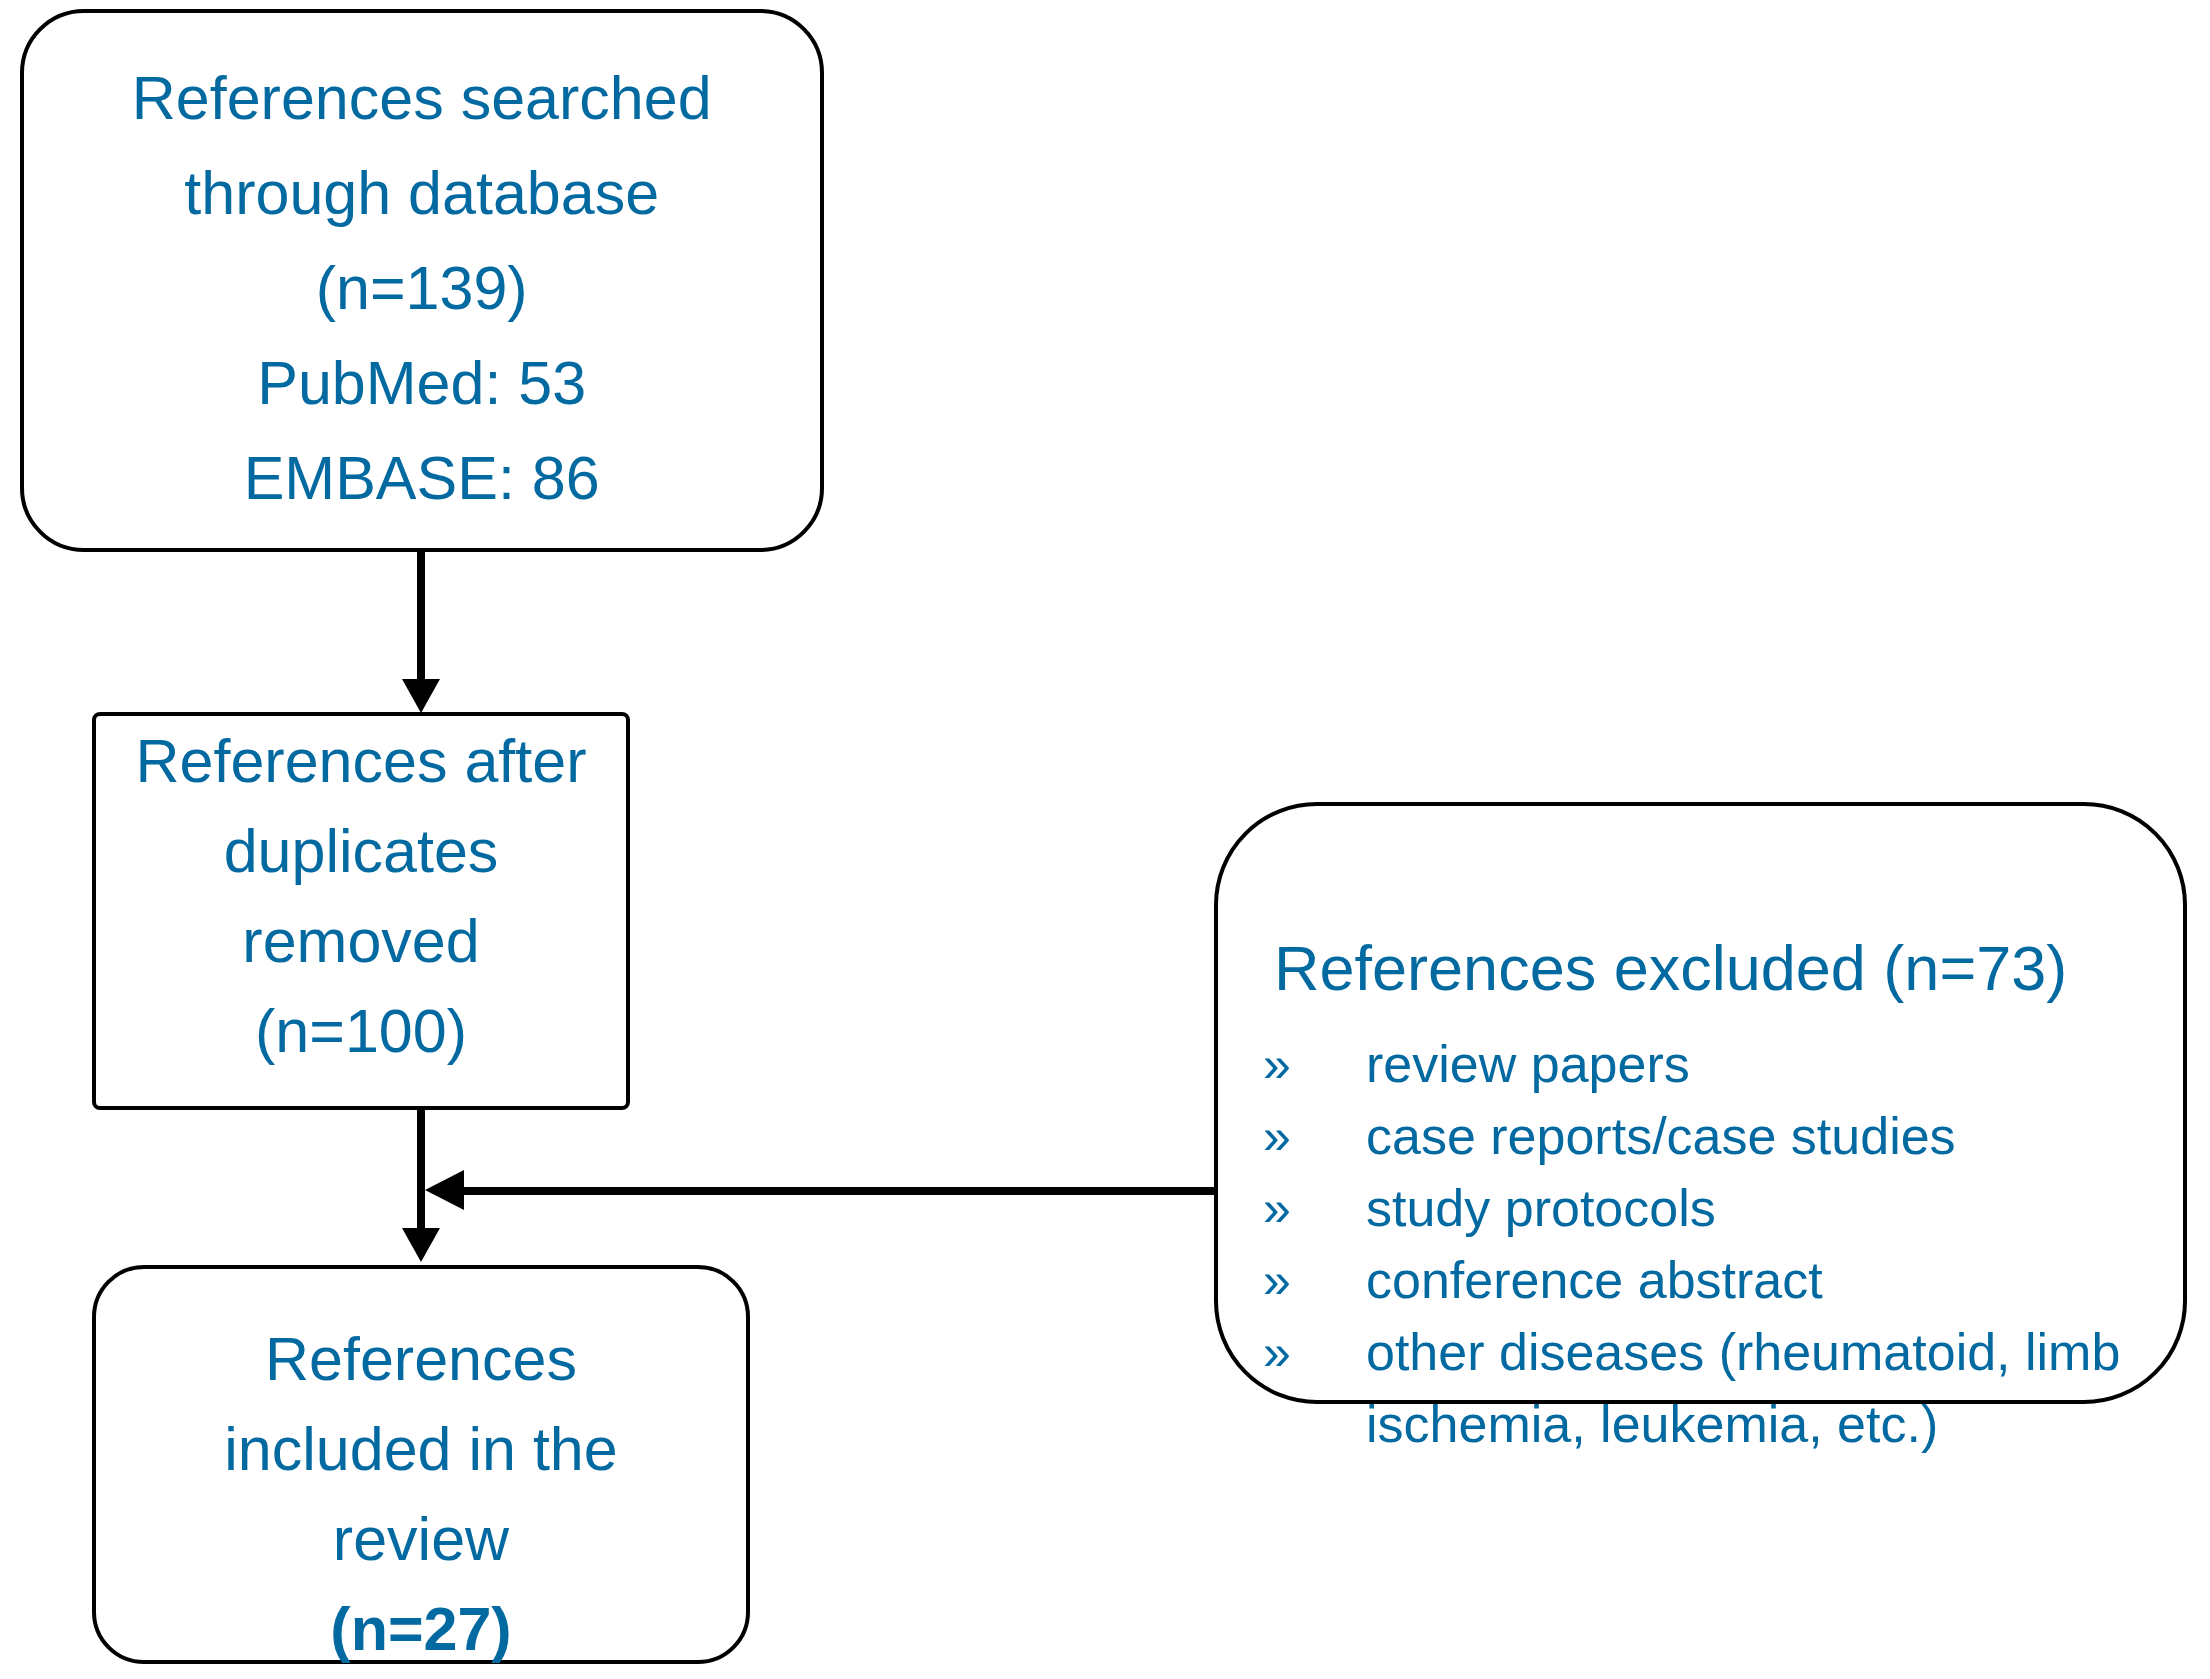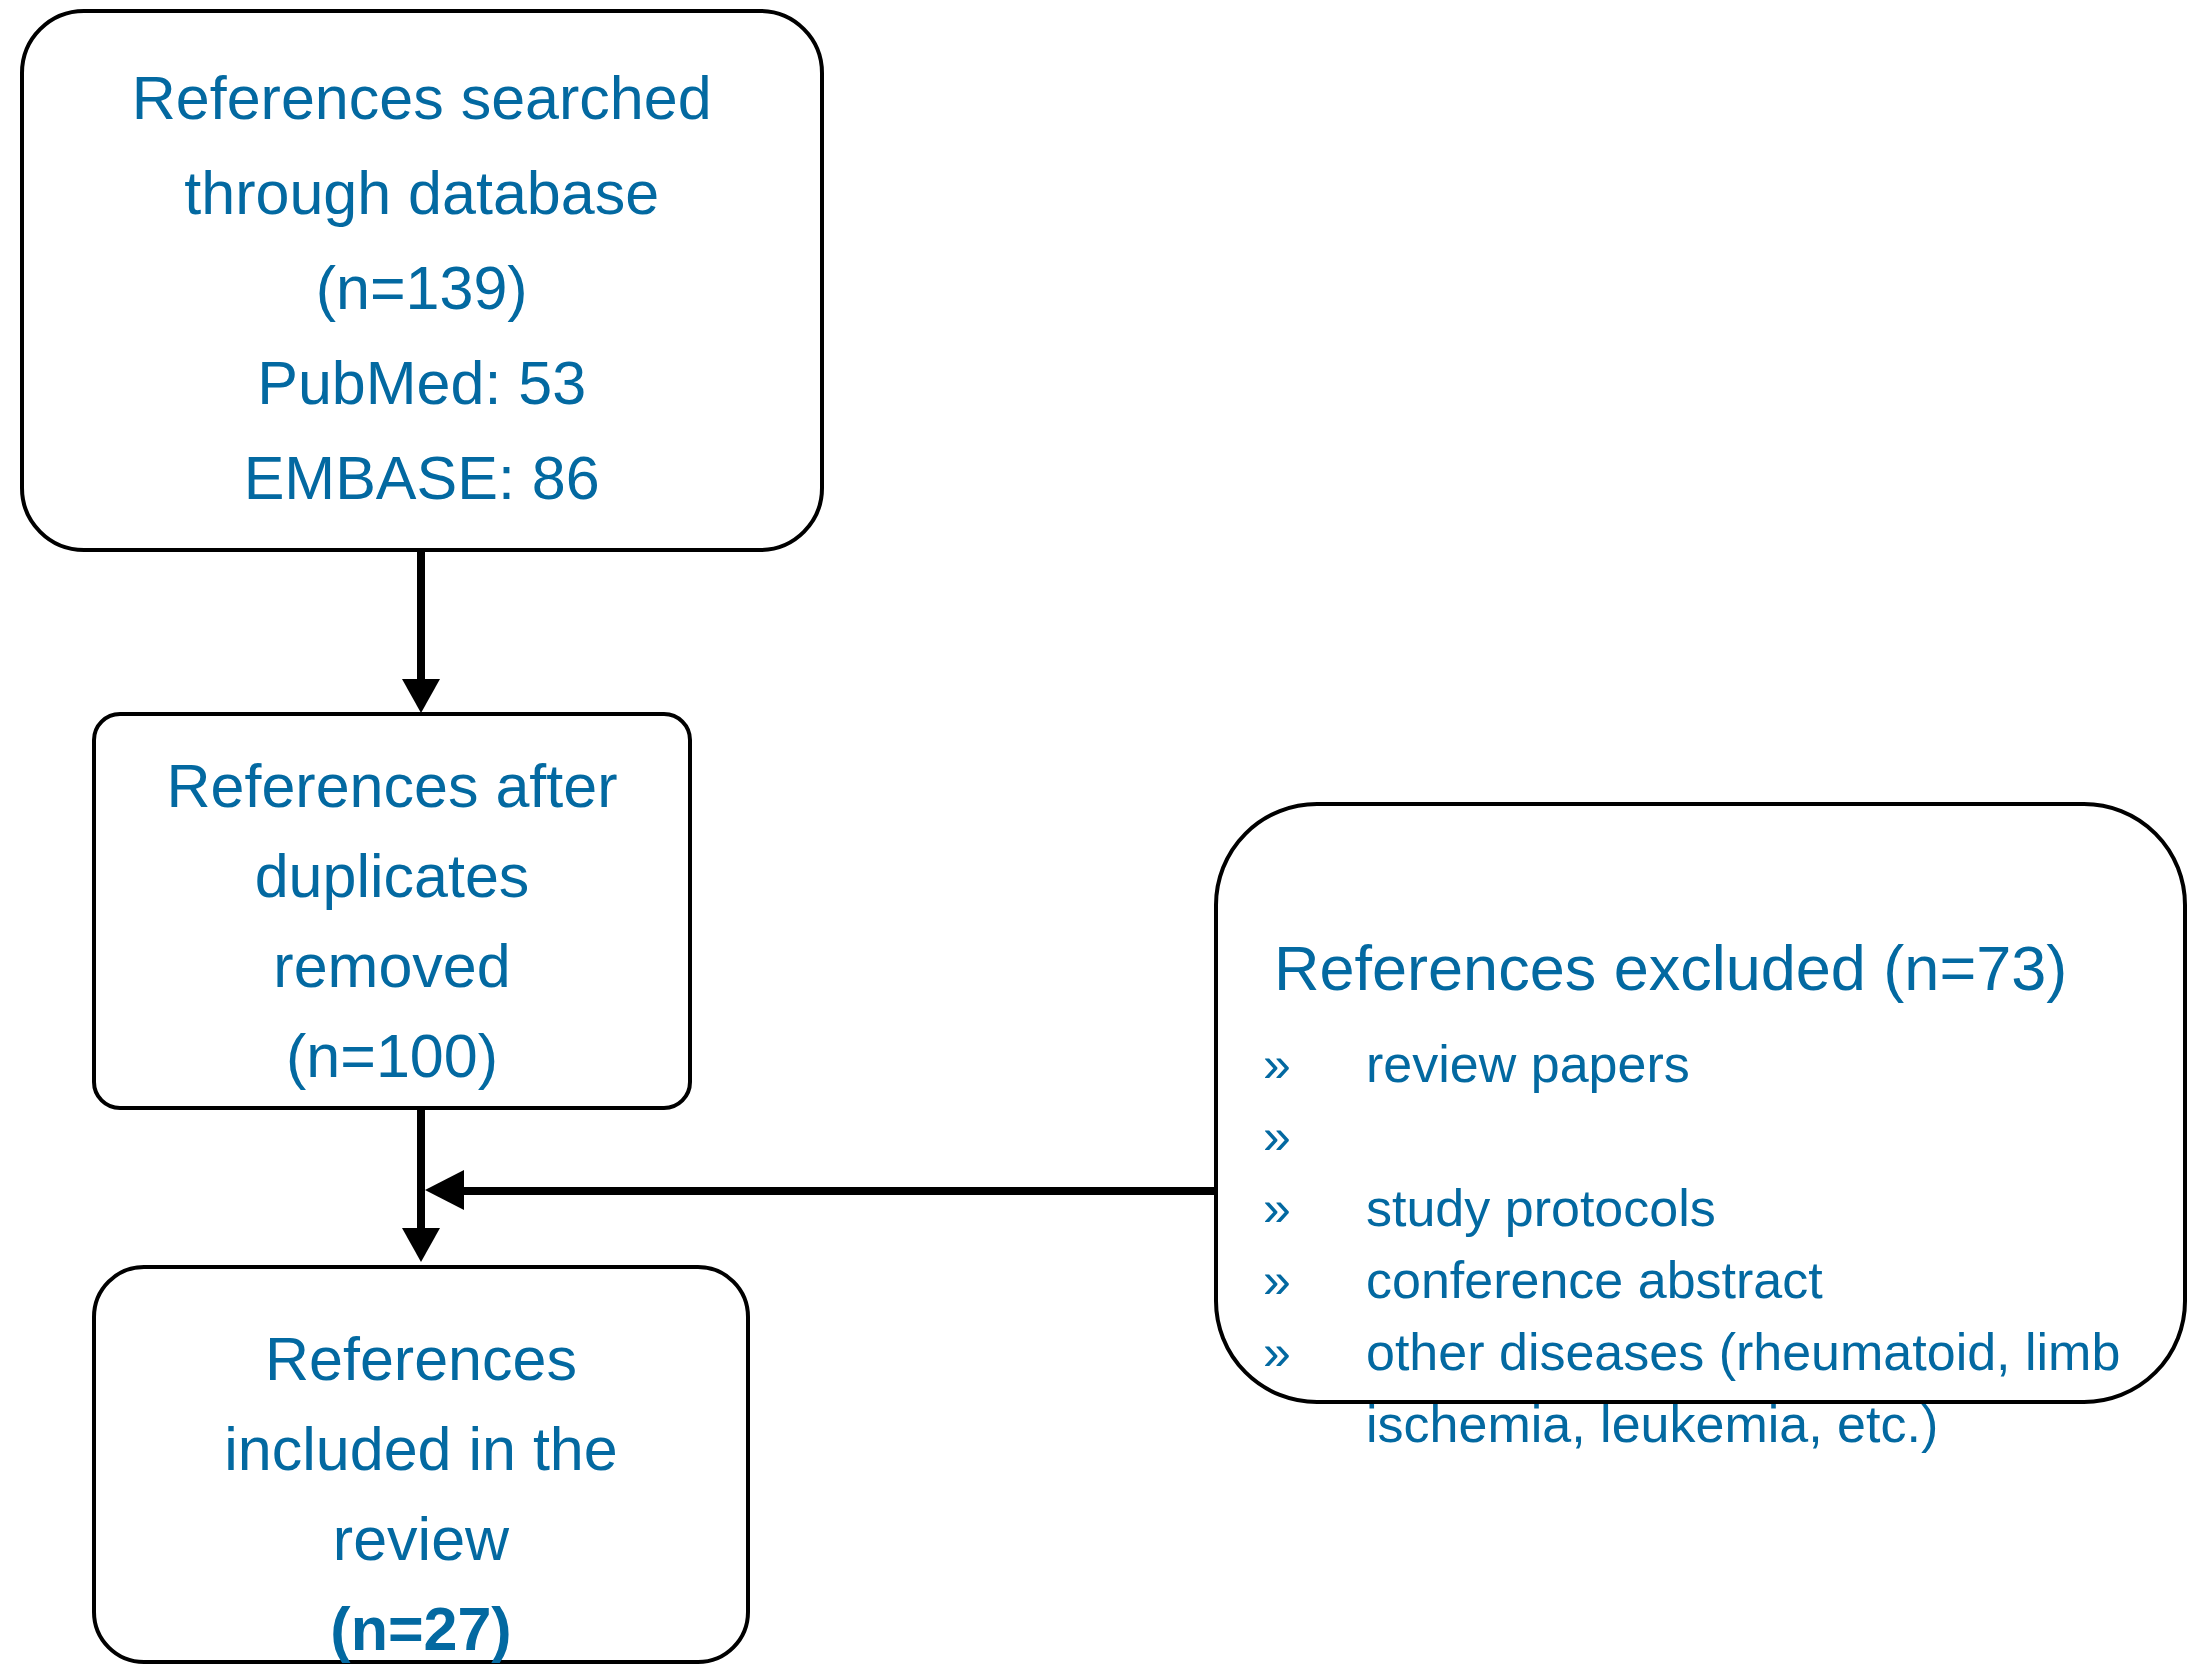--- a/index.html
+++ b/index.html
@@ -30,23 +30,22 @@
     left: 19.7px; top: 9px;
     width: 804px; height: 543px;
     border-radius: 64px;
     padding-top: 38px;
     font-size: 61px;
   }
   #box-searched .line { line-height: 95px; }
 
   #box-dedup {
     left: 92px; top: 712px;
-    width: 600px; height: 398px;
-    border-radius: 28px;
-    padding-top: 25px;
+    width: 538px; height: 398px;
+    border-radius: 8px;
     font-size: 61px;
   }
   #box-dedup .line { line-height: 90px; }
 
   #box-included {
     left: 92px; top: 1265px;
     width: 658px; height: 399px;
     border-radius: 52px;
     padding-top: 45px;
     font-size: 61px;
@@ -158,20 +157,21 @@
 
   <div class="flowbox" id="box-excluded">
     <div class="title">References excluded (n=73)</div>
     <div class="bullet-list">
       <div class="bullet-row">
         <span class="marker">»</span>
         <span class="item-text">review papers</span>
       </div>
       <div class="bullet-row">
         <span class="marker">»</span>
+        <span class="item-text">case reports/case studies</span>
       </div>
       <div class="bullet-row">
         <span class="marker">»</span>
         <span class="item-text">study protocols</span>
       </div>
       <div class="bullet-row">
         <span class="marker">»</span>
         <span class="item-text">conference abstract</span>
       </div>
       <div class="bullet-row">

